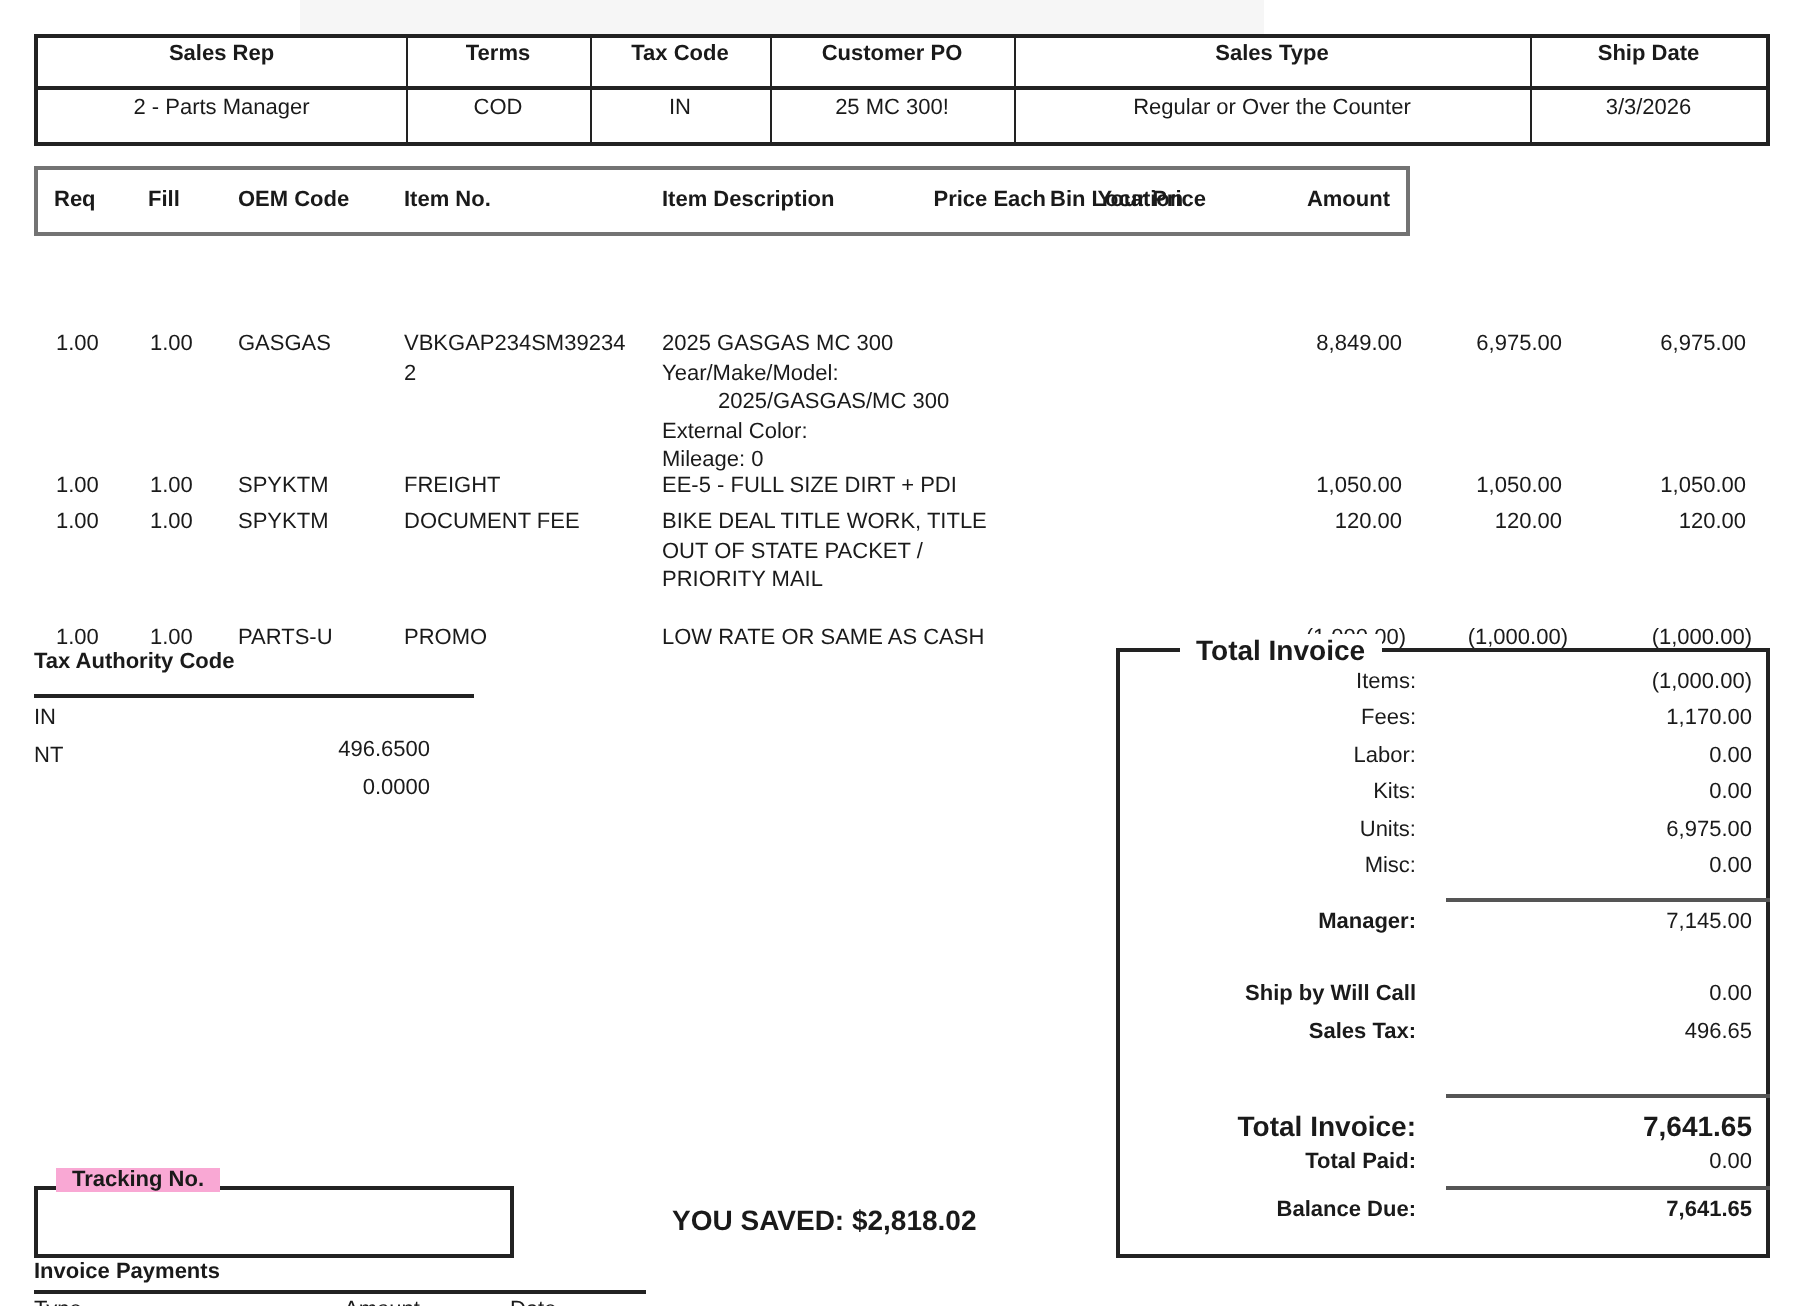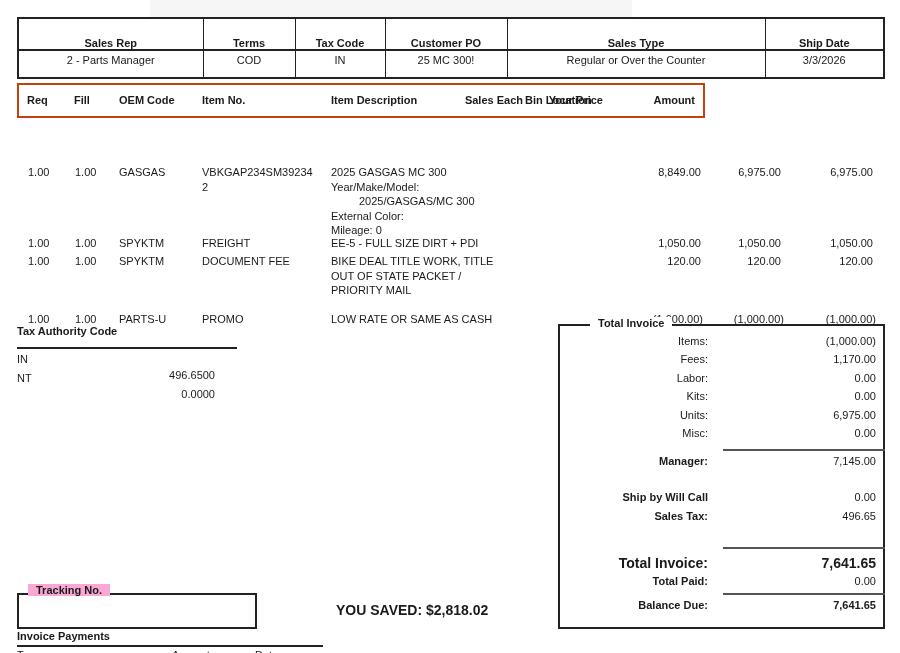--- a/index.html
+++ b/index.html
@@ -4,44 +4,44 @@
 <style>
   * { box-sizing: border-box; margin: 0; padding: 0; }
   html, body { width: 900px; height: 653px; overflow: hidden; background: #ffffff; }
   body { font-family: "Liberation Sans", sans-serif; color: #1a1a1a; font-size: 11px; position: relative; }
   .abs { position: absolute; }
   .b { font-weight: bold; }
 
   
   .hdr-table { position: absolute; left: 17px; top: 17px; width: 868px; height: 56px; border: 2px solid #222; border-collapse: collapse; }
   .hdr-table td, .hdr-table th { border-left: 1.5px solid #222; text-align: center; font-size: 11px; }
-  .hdr-table th { height: 26px; font-weight: bold; border-bottom: 2px solid #222; vertical-align: top; padding-top: 18px; }
+  .hdr-table th { height: 26px; font-weight: bold; border-bottom: 2px solid #222; vertical-align: top; padding-top: 2px; }
   .hdr-table td { height: 28px; vertical-align: top; padding-top: 3px; }
   .hdr-table tr > *:first-child { border-left: none; }
 
   
-  .items-head { position: absolute; left: 17px; top: 83px; width: 688px; height: 35px; border: 2px solid #c2410c; }
+  .items-head { position: absolute; left: 17px; top: 83px; width: 688px; height: 35px; border: 2px solid #737373; }
   .col { position: absolute; font-size: 11px; white-space: nowrap; }
   .items-head .col { top: 9px; font-weight: bold; }
   .r { text-align: right; }
 
   .row { position: absolute; left: 17px; width: 868px; font-size: 11px; line-height: 14.5px; }
   .row .col { top: 0; margin-top: 40px; }
   .desc { white-space: normal; width: 180px; line-height: 14.5px; }
   .desc div { white-space: nowrap; }
 
   
   .tax-title { left: 17px; top: 325px; font-weight: bold; font-size: 11px; }
   .tax-rule { left: 17px; top: 347px; width: 220px; border-top: 2px solid #222; }
   .tax-row { left: 17px; width: 198px; font-size: 11px; }
   .tax-row .v { position: absolute; right: 0; top: 16px; }
 
   
   .tot-box { left: 558px; top: 324px; width: 327px; height: 305px; border: 2px solid #222; }
-  .tot-legend { left: 590px; top: 317px; background: #fff; padding: 0 8px; font-weight: bold; font-size: 11px; }
+  .tot-legend { left: 590px; top: 317px; background: #fff; padding: 0 8px; font-weight: bold; font-size: 14px; }
   .tl { position: absolute; right: 192px; text-align: right; font-size: 11px; white-space: nowrap; }
   .tv { position: absolute; right: 24px; text-align: right; font-size: 11px; white-space: nowrap; }
   .tline { position: absolute; left: 723px; width: 162px; border-top: 2px solid #555; }
 
   
   .track-box { left: 17px; top: 593px; width: 240px; height: 36px; border: 2px solid #222; }
   .track-legend { left: 28px; top: 584px; background: #f9a8d4; padding: 0 8px; font-weight: bold; font-size: 11px; }
 
   .saved { left: 336px; top: 602px; font-weight: bold; font-size: 14px; }
 
@@ -77,21 +77,21 @@
 </tbody>
   </table>
 
 <div class="items-head">
   <span class="col" style="left:8px">Req</span>
   <span class="col" style="left:55px">Fill</span>
   <span class="col" style="left:100px">OEM Code</span>
   <span class="col" style="left:183px">Item No.</span>
   <span class="col" style="left:312px">Item Description</span>
   <span class="col" style="left:506px">Bin Location</span>
-  <span class="col r" style="right:180px">Sales Each</span>
+  <span class="col r" style="right:180px">Price Each</span>
   <span class="col r" style="right:100px">Your Price</span>
   <span class="col r" style="right:8px">Amount</span>
 </div>
 
 <div class="row" style="top:125px">
   <span class="col" style="left:11px">1.00</span>
   <span class="col" style="left:58px">1.00</span>
   <span class="col" style="left:102px">GASGAS</span>
   <span class="col" style="left:185px">
     <div>VBKGAP234SM39234</div>

